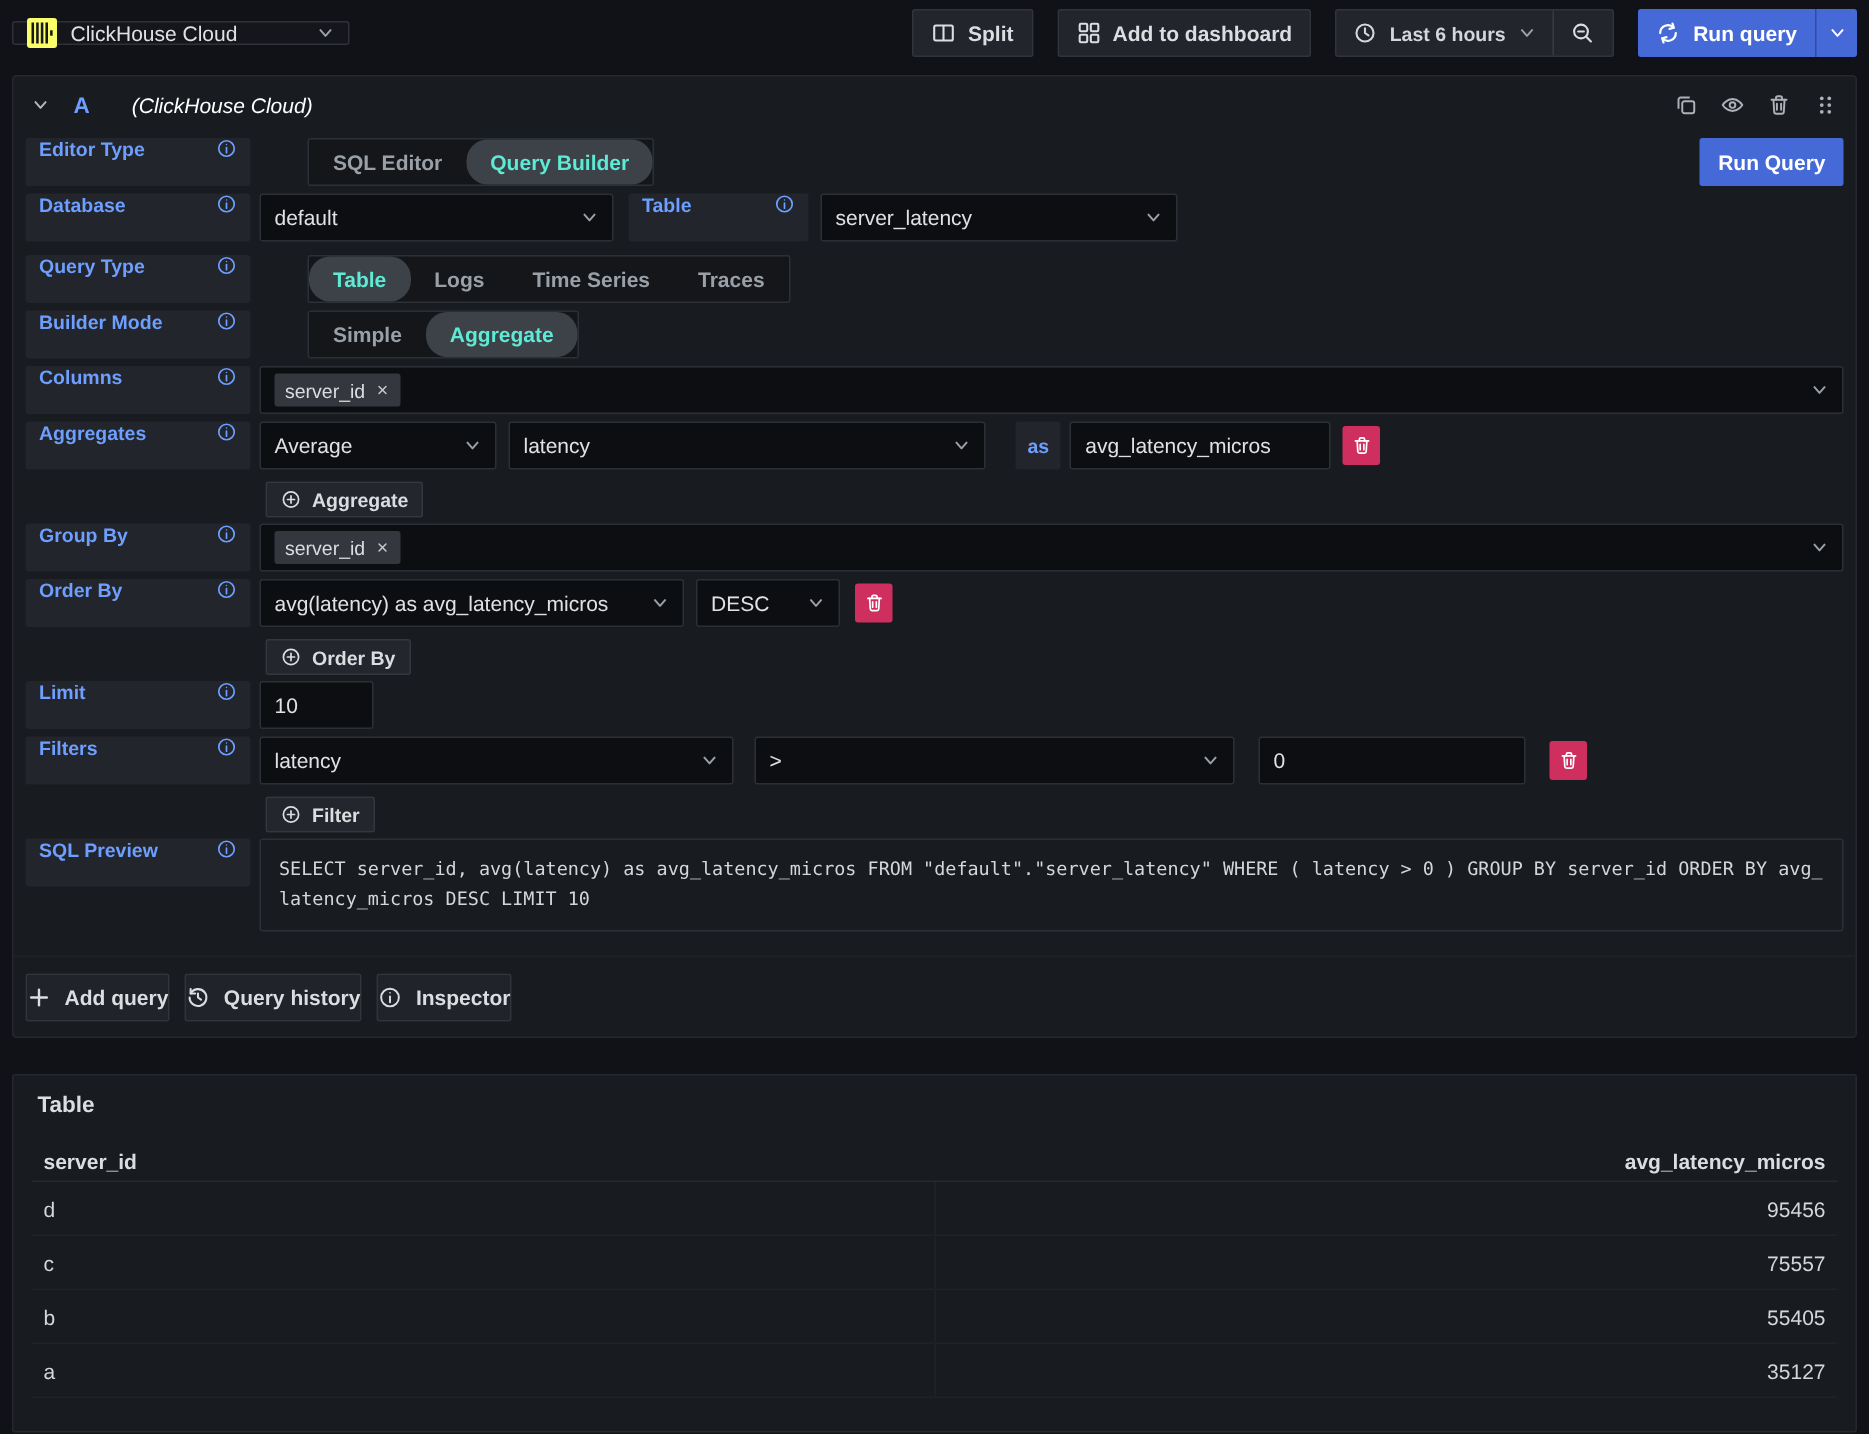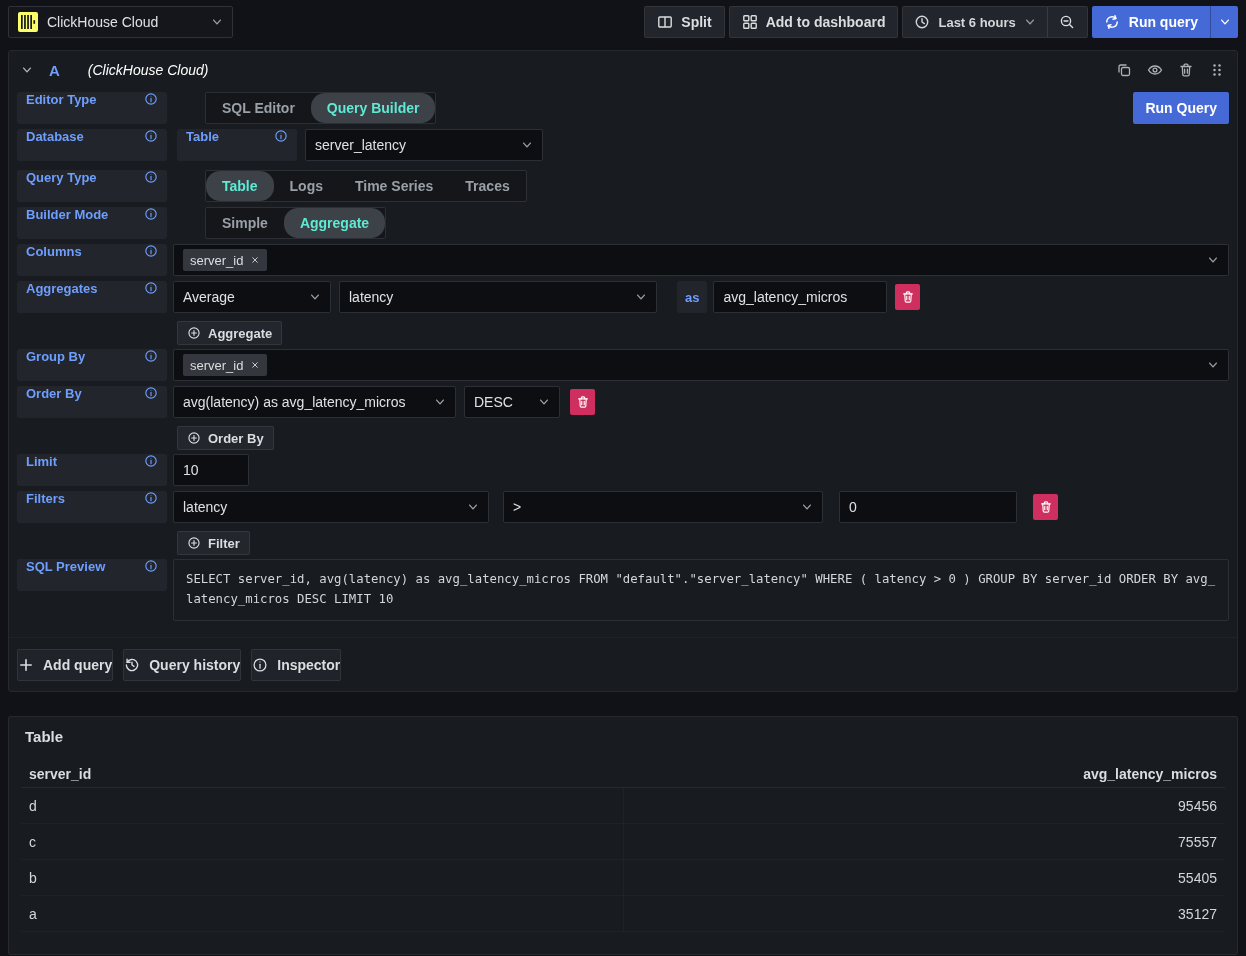--- a/index.html
+++ b/index.html
@@ -1,23 +1,23 @@
 <!DOCTYPE html>
 <html><head>
 <meta charset="utf-8">
 <style>
   html,body{margin:0;padding:0;background:#111217;}
   *{box-sizing:border-box;}
   .page{width:1246px;height:956px;background:#111217;font-family:"Liberation Sans",sans-serif;color:#d5d6da;overflow:hidden;position:relative;}
 
   
   .topbar{height:44px;display:flex;align-items:center;justify-content:space-between;padding:0 8px;}
-  .ds-picker{width:225px;height:32px;background:#15161b;border:1px solid #2e3138;border-radius:2px;display:flex;align-items:center;gap:9px;padding:0 9px;font-size:14px;font-weight:500;color:#e0e1e4;cursor:pointer;}
+  .ds-picker{width:225px;height:16px;background:#15161b;border:1px solid #2e3138;border-radius:2px;display:flex;align-items:center;gap:9px;padding:0 9px;font-size:14px;font-weight:500;color:#e0e1e4;cursor:pointer;}
   .ds-picker .spacer{flex:1;}
-  .tb-right{display:flex;align-items:center;gap:4px;}
+  .tb-right{display:flex;align-items:center;gap:16px;}
   .tb-btn{height:32px;display:flex;align-items:center;gap:8px;padding:0 12px;background:#22252b;border:1px solid rgba(255,255,255,0.07);border-radius:2px;color:#dcdde0;font-size:14px;font-weight:600;cursor:pointer;}
   .time-group{height:32px;display:flex;align-items:stretch;background:#22252b;border:1px solid rgba(255,255,255,0.07);border-radius:2px;overflow:hidden;}
   .time-main{display:flex;align-items:center;gap:8px;padding:0 11px;font-size:13px;font-weight:600;cursor:pointer;}
   .zoom-btn{width:40px;display:flex;align-items:center;justify-content:center;border-left:1px solid rgba(255,255,255,0.10);cursor:pointer;color:#dcdde0;}
   .runq{height:32px;display:flex;border-radius:2px;overflow:hidden;}
   .runq-main{background:#4669d8;color:#fff;display:flex;align-items:center;gap:9px;padding:0 12px;font-size:14px;font-weight:600;cursor:pointer;}
   .runq-caret{background:#4669d8;width:28px;display:flex;align-items:center;justify-content:center;color:#fff;border-left:1px solid rgba(0,0,0,0.28);cursor:pointer;}
 
   
   .editor-panel{margin:6px 8px 0;background:#181b1f;border:1px solid #25282e;border-radius:3px;}
@@ -240,20 +240,28 @@
         <div class="flabel">
           <span>Database</span>
           <span class="icon i14">
               <svg viewBox="0 0 16 16" fill="none" stroke="currentColor" stroke-width="1.3" stroke-linecap="round">
                 <circle cx="8" cy="8" r="5.9"></circle>
                 <line x1="8" y1="7.3" x2="8" y2="11.2"></line>
                 <circle cx="8" cy="4.9" r="0.55" fill="currentColor" stroke="none"></circle>
               </svg>
             </span>
         </div>
+        <div class="sel" style="width:236px">
+          <span class="grow">default</span>
+          <span class="chevc icon i12">
+              <svg viewBox="0 0 16 16" fill="none">
+                <path d="M3.5 5.5L8 10.5l4.5-5" stroke="currentColor" stroke-width="1.8" stroke-linecap="round" stroke-linejoin="round"></path>
+              </svg>
+            </span>
+        </div>
         <div class="flabel" style="width:120px;min-width:120px;margin-left:4px">
           <span>Table</span>
           <span class="icon i14">
               <svg viewBox="0 0 16 16" fill="none" stroke="currentColor" stroke-width="1.3" stroke-linecap="round">
                 <circle cx="8" cy="8" r="5.9"></circle>
                 <line x1="8" y1="7.3" x2="8" y2="11.2"></line>
                 <circle cx="8" cy="4.9" r="0.55" fill="currentColor" stroke="none"></circle>
               </svg>
             </span>
         </div>

